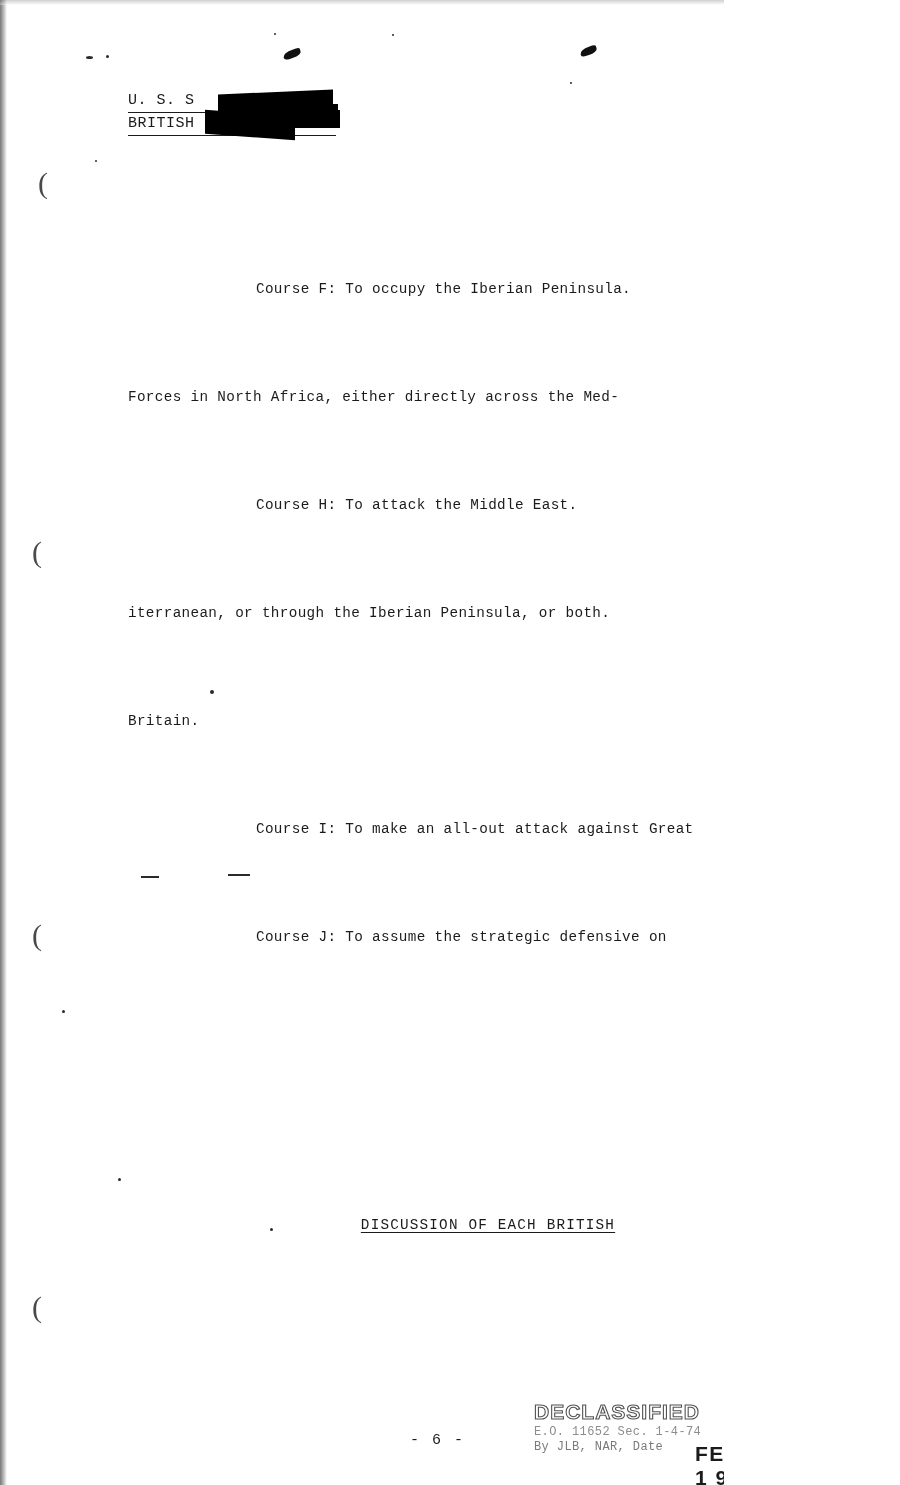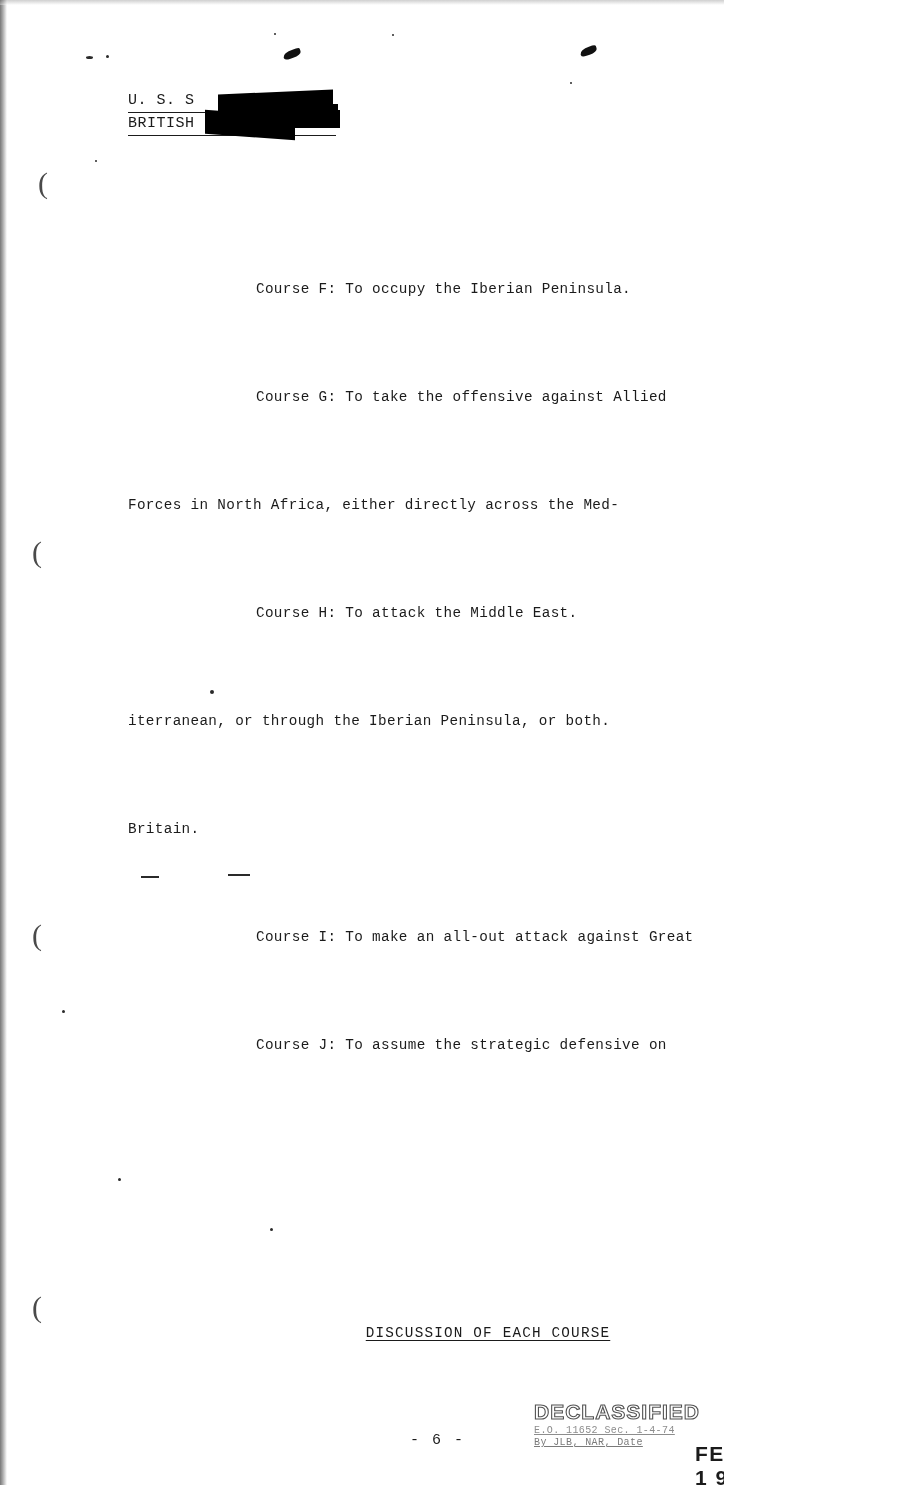--- a/index.html
+++ b/index.html
@@ -123,26 +123,25 @@
   .stamp-declassified {
     font-family: "Liberation Sans", sans-serif;
     font-size: 21px;
     font-weight: 700;
     letter-spacing: 1px;
     color: transparent;
     -webkit-text-stroke: 1.1px #2c2c2c;
     opacity: .82;
   }
   .stamp-sub {
-    font-size: 10px;
+    font-size: 12px;
     letter-spacing: .4px;
     color: #8d8d8d;
     margin-top: 1px;
     white-space: pre;
-    text-decoration: underline;
   }
   .stamp-sub.row3 { color: #7a7a7a; }
   .stamp-date {
     position: absolute;
     left: 695px;
     top: 1442px;
     font-family: "Liberation Sans", sans-serif;
     font-size: 21px;
     font-weight: 700;
     letter-spacing: 1.5px;
@@ -201,31 +200,30 @@
   <div class="redact redact-d"></div>
 
   <div class="margin-mark" style="left:38px;top:166px;">(</div>
   <div class="margin-mark" style="left:32px;top:535px;">(</div>
   <div class="margin-mark" style="left:32px;top:918px;">(</div>
   <div class="margin-mark" style="left:32px;top:1290px;">(</div>
 
   <div class="body-text">
 
     <span class="ln ind-course">Course F: To occupy the Iberian Peninsula.</span>
-    <span class="ln ind-course">Course G: To take the offensive against Allied</span>
     <span class="ln">Forces in North Africa, either directly across the Med-</span>
     <span class="ln ind-course">Course H: To attack the Middle East.</span>
     <span class="ln">iterranean, or through the Iberian Peninsula, or both.</span>
     <span class="ln">Britain.</span>
     <span class="ln ind-course">Course I: To make an all-out attack against Great</span>
     <span class="ln ind-course">Course J: To assume the strategic defensive on</span>
 
     <span class="sp"></span>
 
-    <span class="ln heading"><span>DISCUSSION OF EACH COURSE</span></span>
+    <span class="ln heading"><span>DISCUSSION OF EACH BRITISH</span></span>
 
     
     
     
 
     
     
 
     
     

